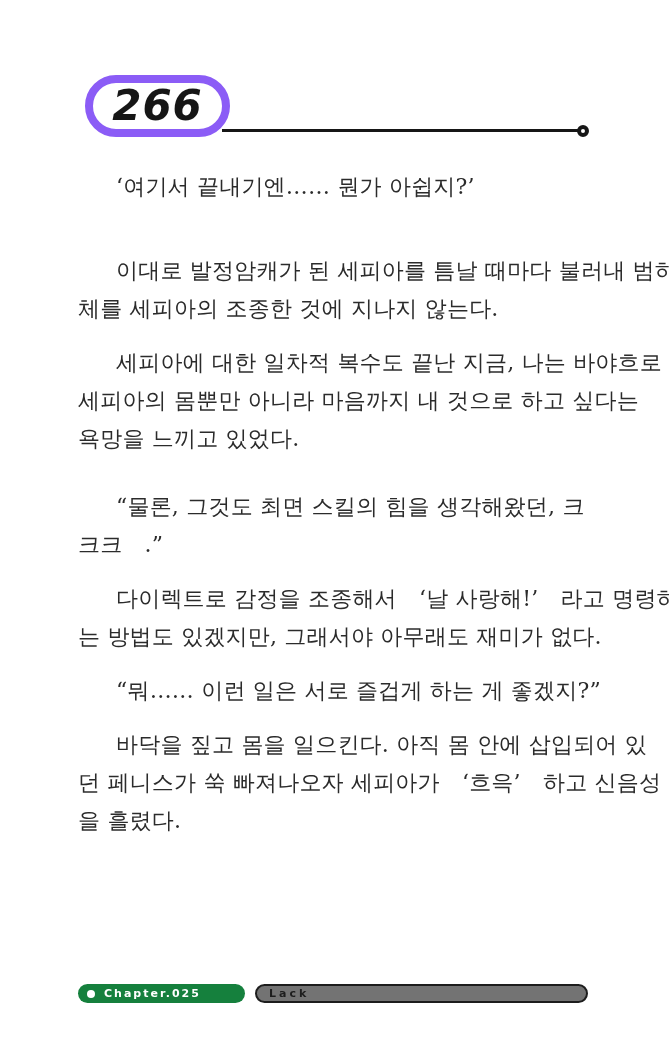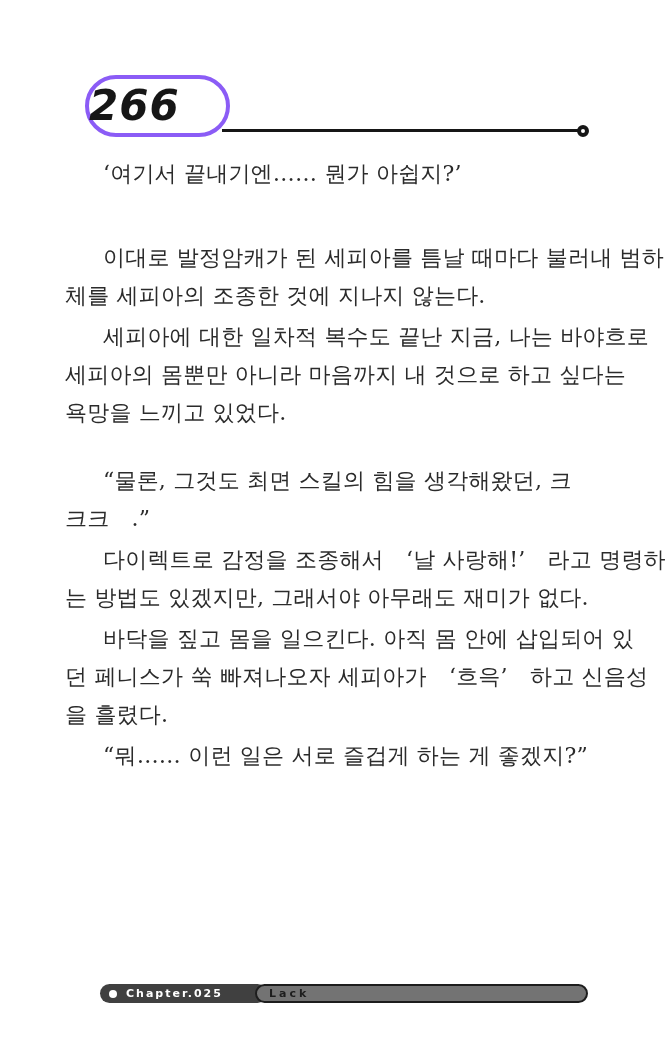--- a/index.html
+++ b/index.html
@@ -17,25 +17,26 @@
     color: #2b2b2b;
   }
 
   
   #page-number-pill {
     position: absolute;
     left: 85px;
     top: 75px;
     width: 145px;
     height: 62px;
-    border: 4px solid #8b5cf6;
+    border: 8px solid #8b5cf6;
     border-radius: 34px;
     box-sizing: border-box;
     display: flex;
     align-items: center;
+    justify-content: center;
     background: #ffffff;
     z-index: 2;
   }
   #page-number-pill .num {
     font-family: "DejaVu Sans", "Liberation Sans", sans-serif;
     font-weight: bold;
     font-style: italic;
     font-size: 42px;
     letter-spacing: 1px;
     color: #161616;
@@ -66,48 +67,47 @@
   
   #text-content {
     position: absolute;
     left: 62px;
     top: 152px;
     width: 560px;
     font-size: 22px;
     line-height: 38px;
     letter-spacing: 0.2px;
   }
-  .para { margin: 3px; }
+  .para { margin: 16px; }
   .para.gap-lg { margin-top: 46px; }
   .para.gap-md { margin-top: 30px; }
   .line { white-space: pre; }
   .line.first { padding-left: 38px; }
 
   
   #footer {
     position: absolute;
     left: 0;
     top: 984px;
     width: 669px;
     height: 22px;
     font-family: "DejaVu Sans", "Liberation Sans", sans-serif;
   }
   #chapter-pill {
     position: absolute;
     left: 78px;
     top: 0;
     width: 167px;
     height: 19px;
-    background: #404040;
+    background: #15803d;
     border-radius: 10px;
     display: flex;
     align-items: center;
     box-sizing: border-box;
     padding-left: 9px;
-    margin-left: 22px;
   }
   #chapter-pill .dot {
     width: 8px;
     height: 8px;
     border-radius: 50%;
     background: #ffffff;
     flex: 0 0 auto;
   }
   #chapter-pill .label {
     color: #ffffff;
@@ -165,26 +165,26 @@
       </div>
       <div class="para gap-md">
         <div class="line first">“물론, 그것도 최면 스킬의 힘을 생각해왔던, 크</div>
         <div class="line">크크　.”</div>
       </div>
       <div class="para">
         <div class="line first">다이렉트로 감정을 조종해서　‘날 사랑해!’　라고 명령하</div>
         <div class="line">는 방법도 있겠지만, 그래서야 아무래도 재미가 없다.</div>
       </div>
       <div class="para">
+        <div class="line first">“뭐…… 이런 일은 서로 즐겁게 하는 게 좋겠지?”</div>
+      </div>
+      <div class="para">
         <div class="line first">바닥을 짚고 몸을 일으킨다. 아직 몸 안에 삽입되어 있</div>
         <div class="line">던 페니스가 쑥 빠져나오자 세피아가　‘흐윽’　하고 신음성</div>
         <div class="line">을 흘렸다.</div>
-      </div>
-      <div class="para">
-        <div class="line first">“뭐…… 이런 일은 서로 즐겁게 하는 게 좋겠지?”</div>
       </div>
     </div>
 
   <div id="footer">
     <div id="chapter-pill">
       <span class="dot"></span>
       <span class="label">Chapter.025</span>
     </div>
     <div id="author-pill">
       <span class="label">Lack</span>

